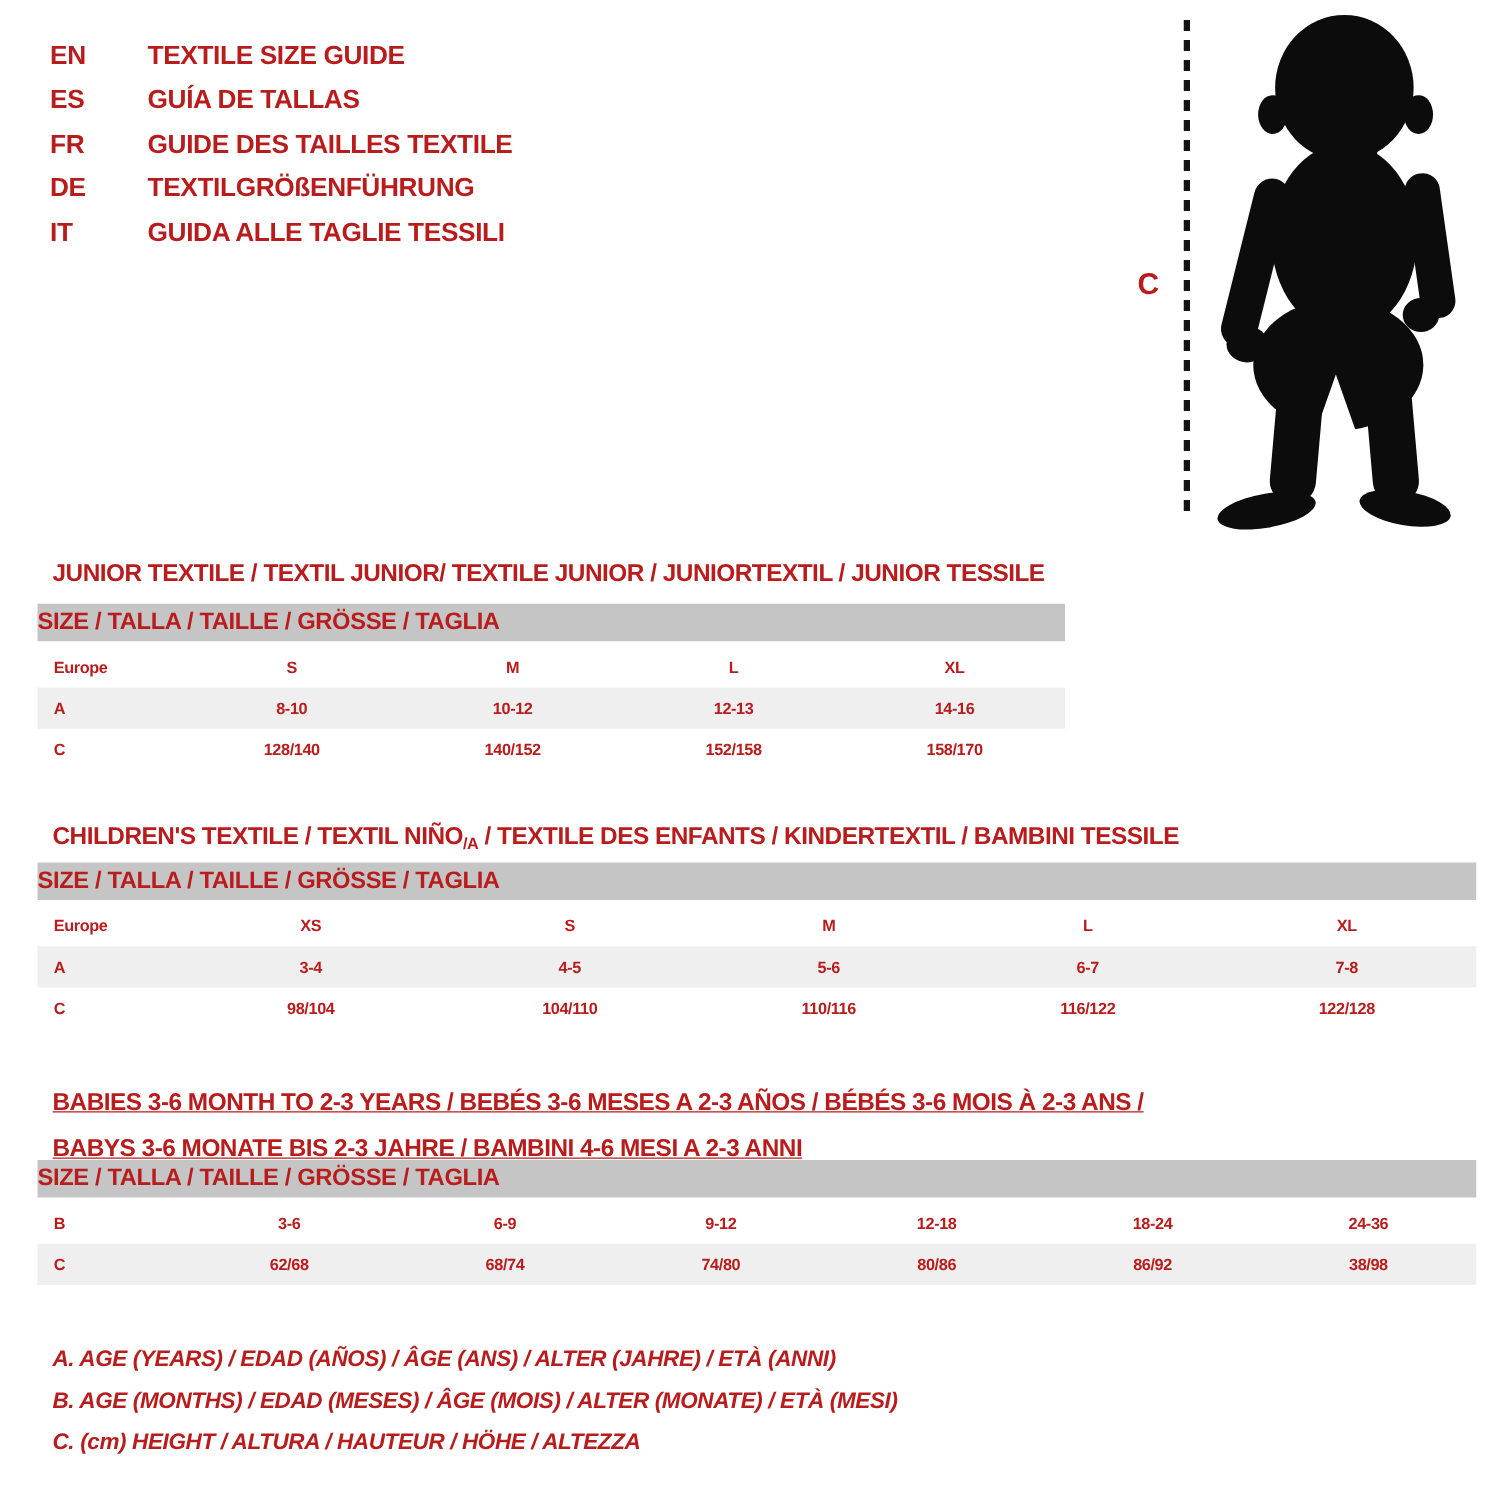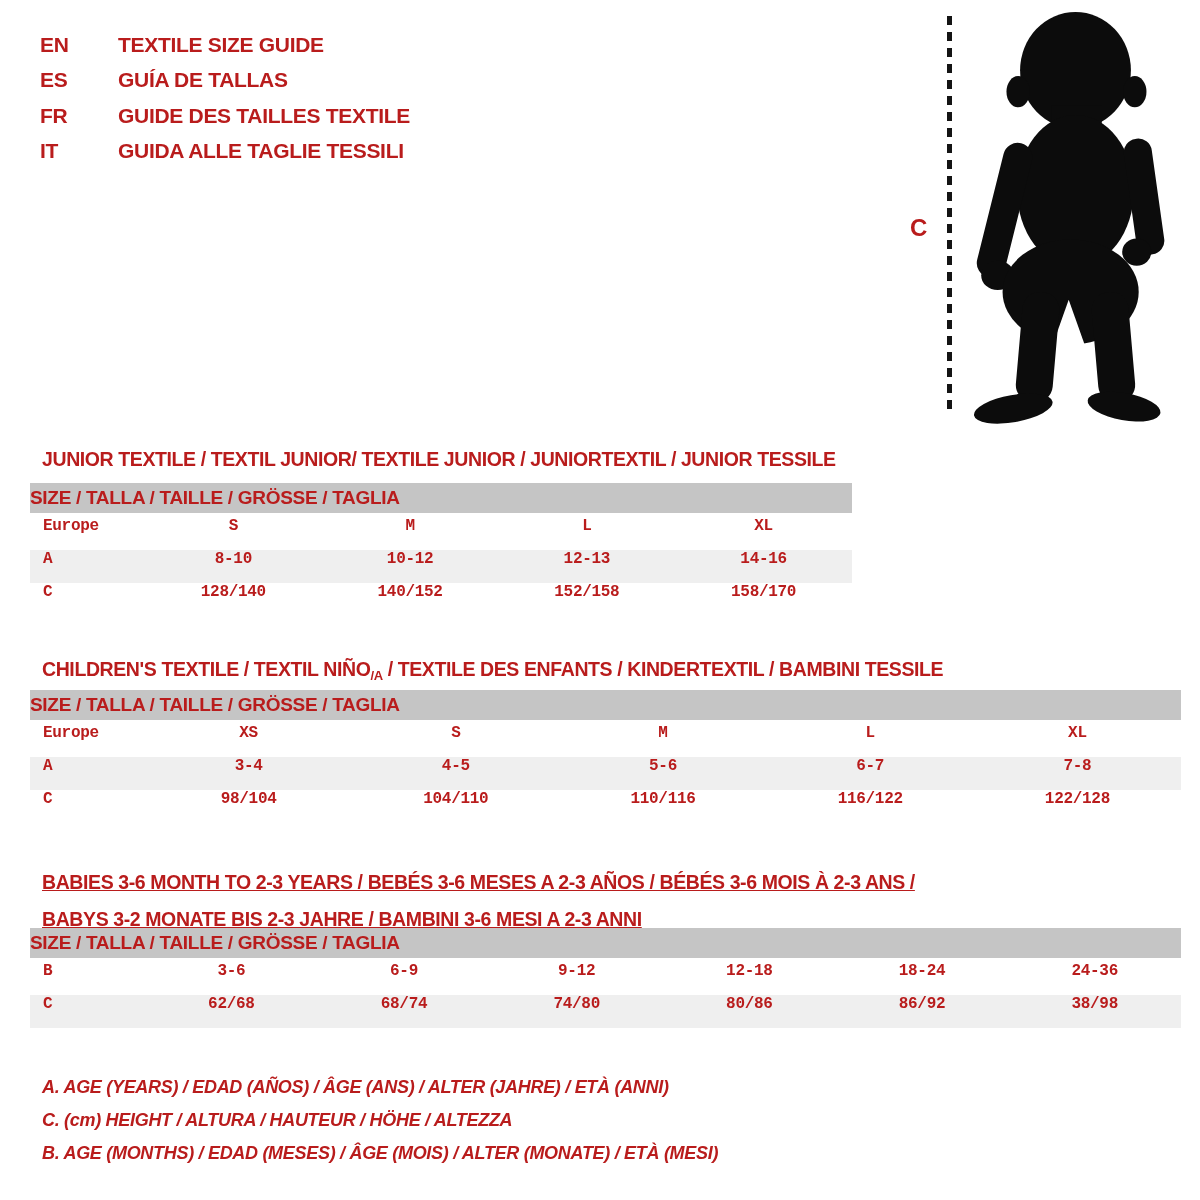--- a/index.html
+++ b/index.html
@@ -32,21 +32,21 @@
   
   .size-table { position:absolute; left:30px; }
   .table-junior { top:483px; width:822px; }
   .table-children { top:690px; width:1151px; }
   .table-babies { top:928px; width:1151px; }
   .thead {
     height:30px; background:#c5c5c5; display:flex; align-items:center;
     box-sizing:border-box;
     font-size:19px; font-weight:700; letter-spacing:-0.3px; margin-bottom:4px;
   }
-  .trow { display:flex; align-items:flex-start; height:33px; font-size:16px; font-weight:700; letter-spacing:-0.3px;font-family:Liberation Mono, monospace; }
+  .trow { display:flex; align-items:center; height:33px; font-size:13px; font-weight:700; letter-spacing:-0.3px; }
   .trow.alt { background:#efefef; }
   .rlabel { width:115px; padding-left:13px; box-sizing:border-box; }
   .cell { flex:1; text-align:center; }
 
   
   .legend-block { position:absolute; left:42px; top:1071px; }
   .legend-line { height:33px; display:flex; align-items:center; font-size:18px; font-weight:700; letter-spacing:-0.3px; white-space:nowrap;font-style:italic; }
 </style>
 </head>
 <body>
@@ -58,20 +58,24 @@
       <span class="lang-code">EN</span>
       <span class="lang-title">TEXTILE SIZE GUIDE</span>
     </div>
     <div class="lang-row">
       <span class="lang-code">ES</span>
       <span class="lang-title">GUÍA DE TALLAS</span>
     </div>
     <div class="lang-row">
       <span class="lang-code">FR</span>
       <span class="lang-title">GUIDE DES TAILLES TEXTILE</span>
+    </div>
+    <div class="lang-row">
+      <span class="lang-code">DE</span>
+      <span class="lang-title">TEXTILGRÖßENFÜHRUNG</span>
     </div>
     <div class="lang-row">
       <span class="lang-code">IT</span>
       <span class="lang-title">GUIDA ALLE TAGLIE TESSILI</span>
     </div>
   </div>
 
   <div class="figure-block">
     <div class="measure-line"></div>
     <div class="measure-label">C</div>
@@ -148,21 +152,21 @@
       <div class="cell">98/104</div>
       <div class="cell">104/110</div>
       <div class="cell">110/116</div>
       <div class="cell">116/122</div>
       <div class="cell">122/128</div>
     </div>
   </div>
 
   <h2 class="section-title title-babies">
     <div>BABIES 3-6 MONTH TO 2-3 YEARS / BEBÉS 3-6 MESES A 2-3 AÑOS / BÉBÉS 3-6 MOIS À 2-3 ANS /</div>
-    <div>BABYS 3-2 MONATE BIS 2-3 JAHRE / BAMBINI 3-6 MESI A 2-3 ANNI</div>
+    <div>BABYS 3-6 MONATE BIS 2-3 JAHRE / BAMBINI 4-6 MESI A 2-3 ANNI</div>
   </h2>
   <div class="size-table table-babies">
     <div class="thead">SIZE / TALLA / TAILLE / GRÖSSE / TAGLIA</div>
     <div class="trow">
       <div class="rlabel">B</div>
       <div class="cell">3-6</div>
       <div class="cell">6-9</div>
       <div class="cell">9-12</div>
       <div class="cell">12-18</div>
       <div class="cell">18-24</div>
@@ -174,17 +178,17 @@
       <div class="cell">68/74</div>
       <div class="cell">74/80</div>
       <div class="cell">80/86</div>
       <div class="cell">86/92</div>
       <div class="cell">38/98</div>
     </div>
   </div>
 
   <div class="legend-block">
     <div class="legend-line">A. AGE (YEARS) / EDAD (AÑOS) / ÂGE (ANS) / ALTER (JAHRE) / ETÀ (ANNI)</div>
+    <div class="legend-line">B. AGE (MONTHS) / EDAD (MESES) / ÂGE (MOIS) / ALTER (MONATE) / ETÀ (MESI)</div>
     <div class="legend-line">C. (cm) HEIGHT / ALTURA / HAUTEUR / HÖHE / ALTEZZA</div>
-    <div class="legend-line">B. AGE (MONTHS) / EDAD (MESES) / ÂGE (MOIS) / ALTER (MONATE) / ETÀ (MESI)</div>
   </div>
 
 </div>
 
 </body></html>

